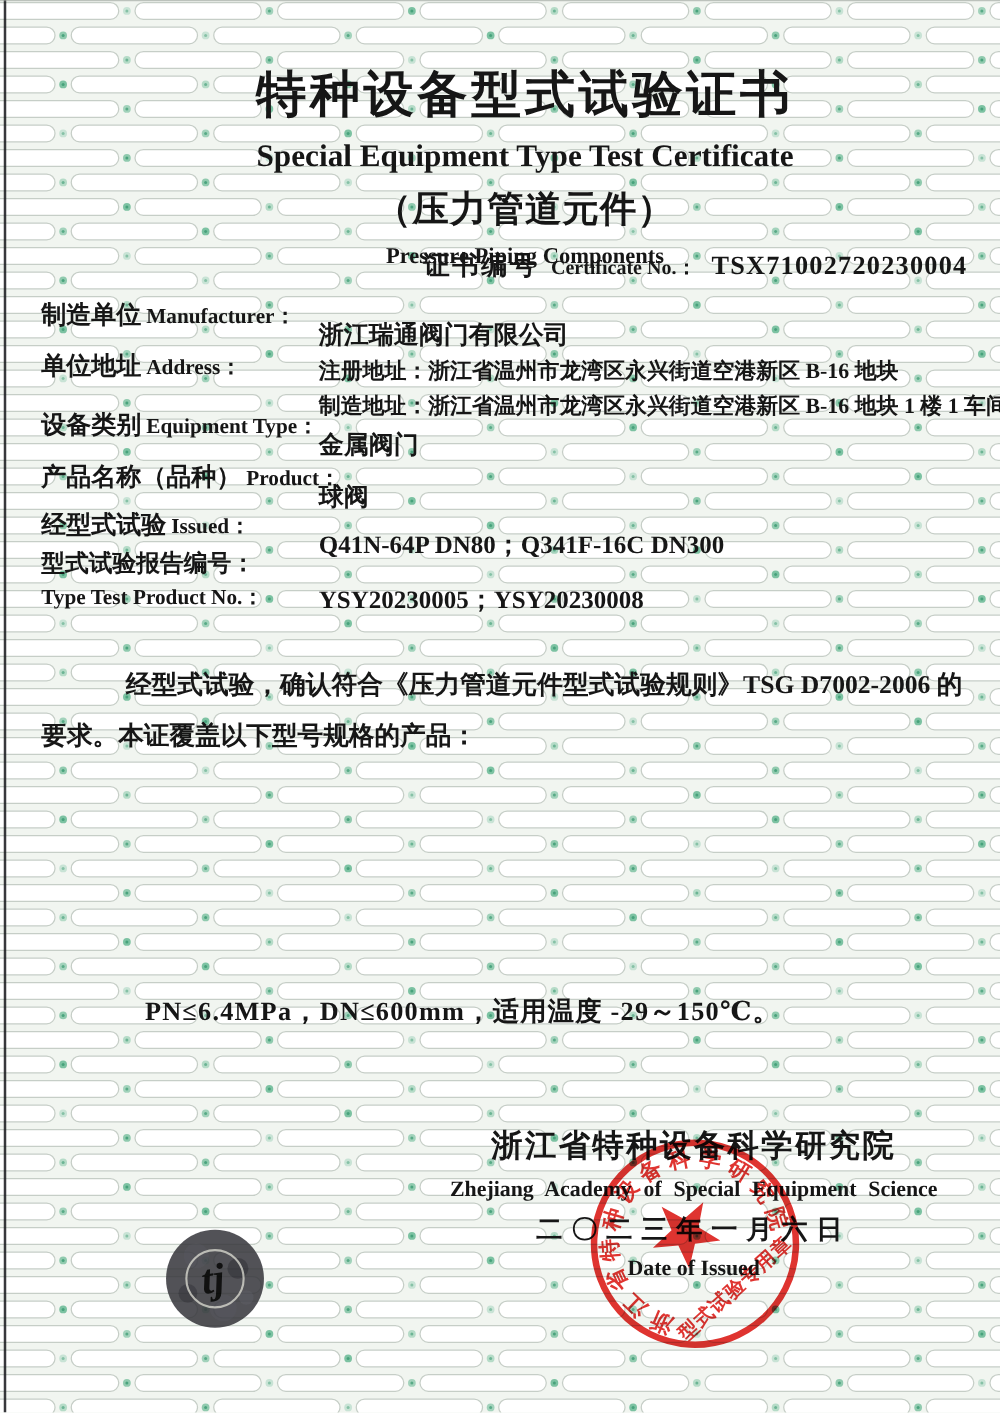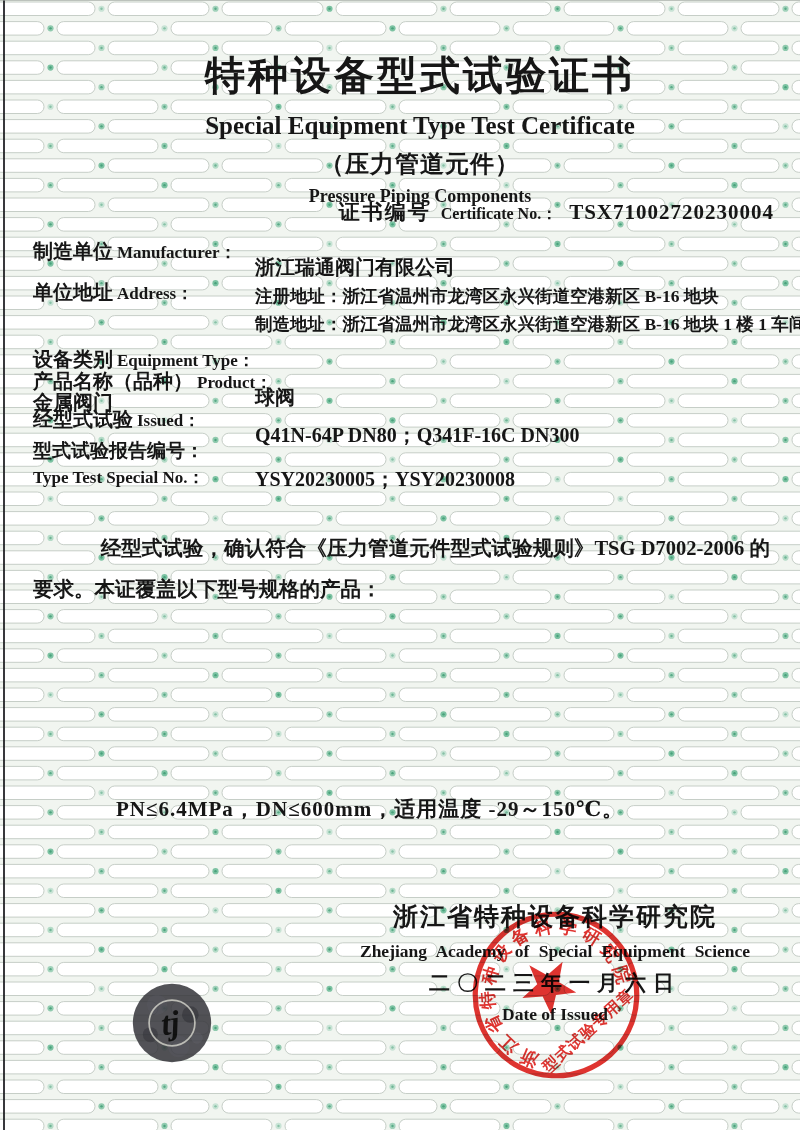--- a/index.html
+++ b/index.html
@@ -14,39 +14,39 @@
   }
   #bg { position:absolute; left:0; top:0; z-index:0; }
   .scan-edge-left { position:absolute; left:3px; top:0; width:2px; height:1130px; background:#15151a; opacity:.85; z-index:4; }
   .scan-edge-top { position:absolute; left:0; top:0; width:800px; height:1px; background:#9aa09a; opacity:.6; z-index:4; }
 
   .content { position:absolute; left:0; top:0; width:800px; height:1130px; z-index:1;padding-left:46px; }
 
   .header { position:absolute; left:40px; top:48px; width:760px; text-align:center; }
   .title-zh { font-size:40px; font-weight:bold; letter-spacing:3px; }
   .title-en { font-size:25px; font-weight:bold; margin-top:9px; }
-  .subtitle-zh { font-size:24px; font-weight:bold; margin-top:8px; letter-spacing:1px;text-align:center; }
+  .subtitle-zh { font-size:29px; font-weight:bold; margin-top:8px; letter-spacing:1px;text-align:center; }
   .subtitle-en { font-size:18px; font-weight:bold; margin-top:6px; }
 
   .cert-line { position:absolute; top:198px; right:26px; white-space:nowrap; }
   .cert-line .zh { font-size:21px; font-weight:bold; letter-spacing:2px;text-align:right; }
   .cert-line .en { font-size:16px; font-weight:bold; margin-left:6px; }
   .cert-line .num { font-size:21px; font-weight:bold; letter-spacing:1px; margin-left:8px; }
 
   .fields { position:absolute; left:33px; top:0; width:745px; }
   .frow { position:absolute; left:0; width:745px; display:flex; }
   .flabel { width:222px; flex:none; white-space:nowrap; }
   .flabel .zh { font-size:20px; font-weight:bold; }
   .flabel .en { font-size:17px; font-weight:bold; }
   .fvalue { flex:1; font-size:20px; font-weight:bold;margin-top:16px; }
   .row-manufacturer { top:238px; }
   .row-address { top:266px; }
   .row-address .flabel { padding-top:13px; }
   .row-address .addr-line { font-size:17.5px; font-weight:bold; line-height:28px; white-space:nowrap; }
-  .row-equipment { top:346px;flex-direction:column; }
+  .row-equipment { top:326px; }
   .row-product { top:368px; }
   .row-model { top:406px; }
   .row-report { top:438px; }
   .row-report .flabel .zh { font-size:19px; display:block; }
   .row-report .flabel .en { font-size:17px; display:block; margin-top:2px; }
   .row-report .fvalue { padding-top:12px; }
 
   .para-zh { position:absolute; left:33px; top:528px; width:737px; font-size:20.5px; font-weight:600; line-height:41px; text-indent:3.3em; text-align:justify; }
   .para-en { position:absolute; left:33px; top:606px; width:737px; font-size:20px; font-weight:bold; line-height:37.5px; text-align:justify; word-spacing:2px; }
   .spec-line { position:absolute; left:0; top:795px; width:740px; text-align:center; font-size:21px; font-weight:bold; letter-spacing:1px; }
@@ -1518,21 +1518,21 @@
       <div class="flabel">
         <span class="zh">经型式试验</span>
         <span class="en">Issued：</span>
       </div>
       <div class="fvalue">Q41N-64P DN80；Q341F-16C DN300</div>
     </div>
 
     <div class="frow row-report">
       <div class="flabel">
         <span class="zh">型式试验报告编号：</span>
-        <span class="en">Type Test Special No.：</span>
+        <span class="en">Type Test Product No.：</span>
       </div>
       <div class="fvalue">YSY20230005；YSY20230008</div>
     </div>
 
   </div>
 
   <div class="para-zh">经型式试验，确认符合《压力管道元件型式试验规则》TSG D7002-2006 的要求。本证覆盖以下型号规格的产品：</div>
   <div class="spec-line">PN≤6.4MPa，DN≤600mm，适用温度 -29～150℃。</div>
 
   <div class="footer">

